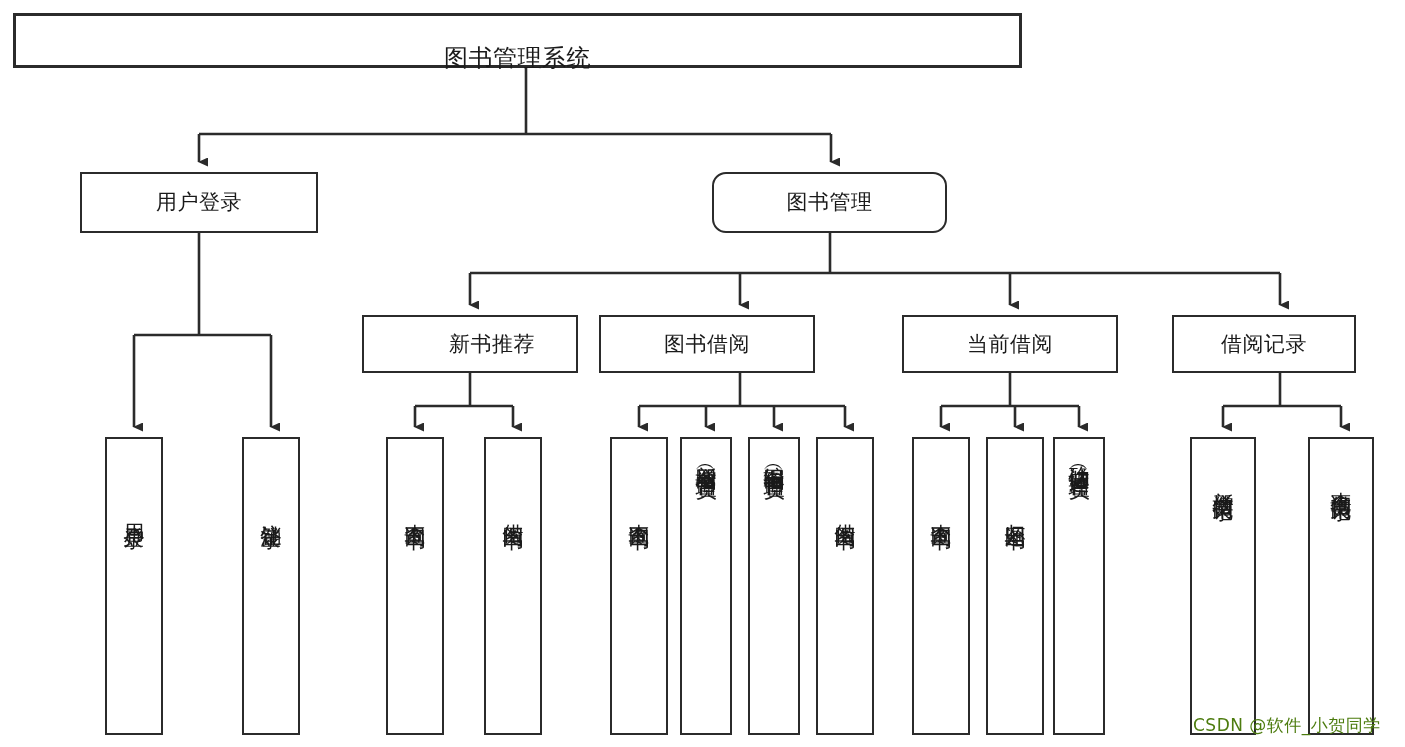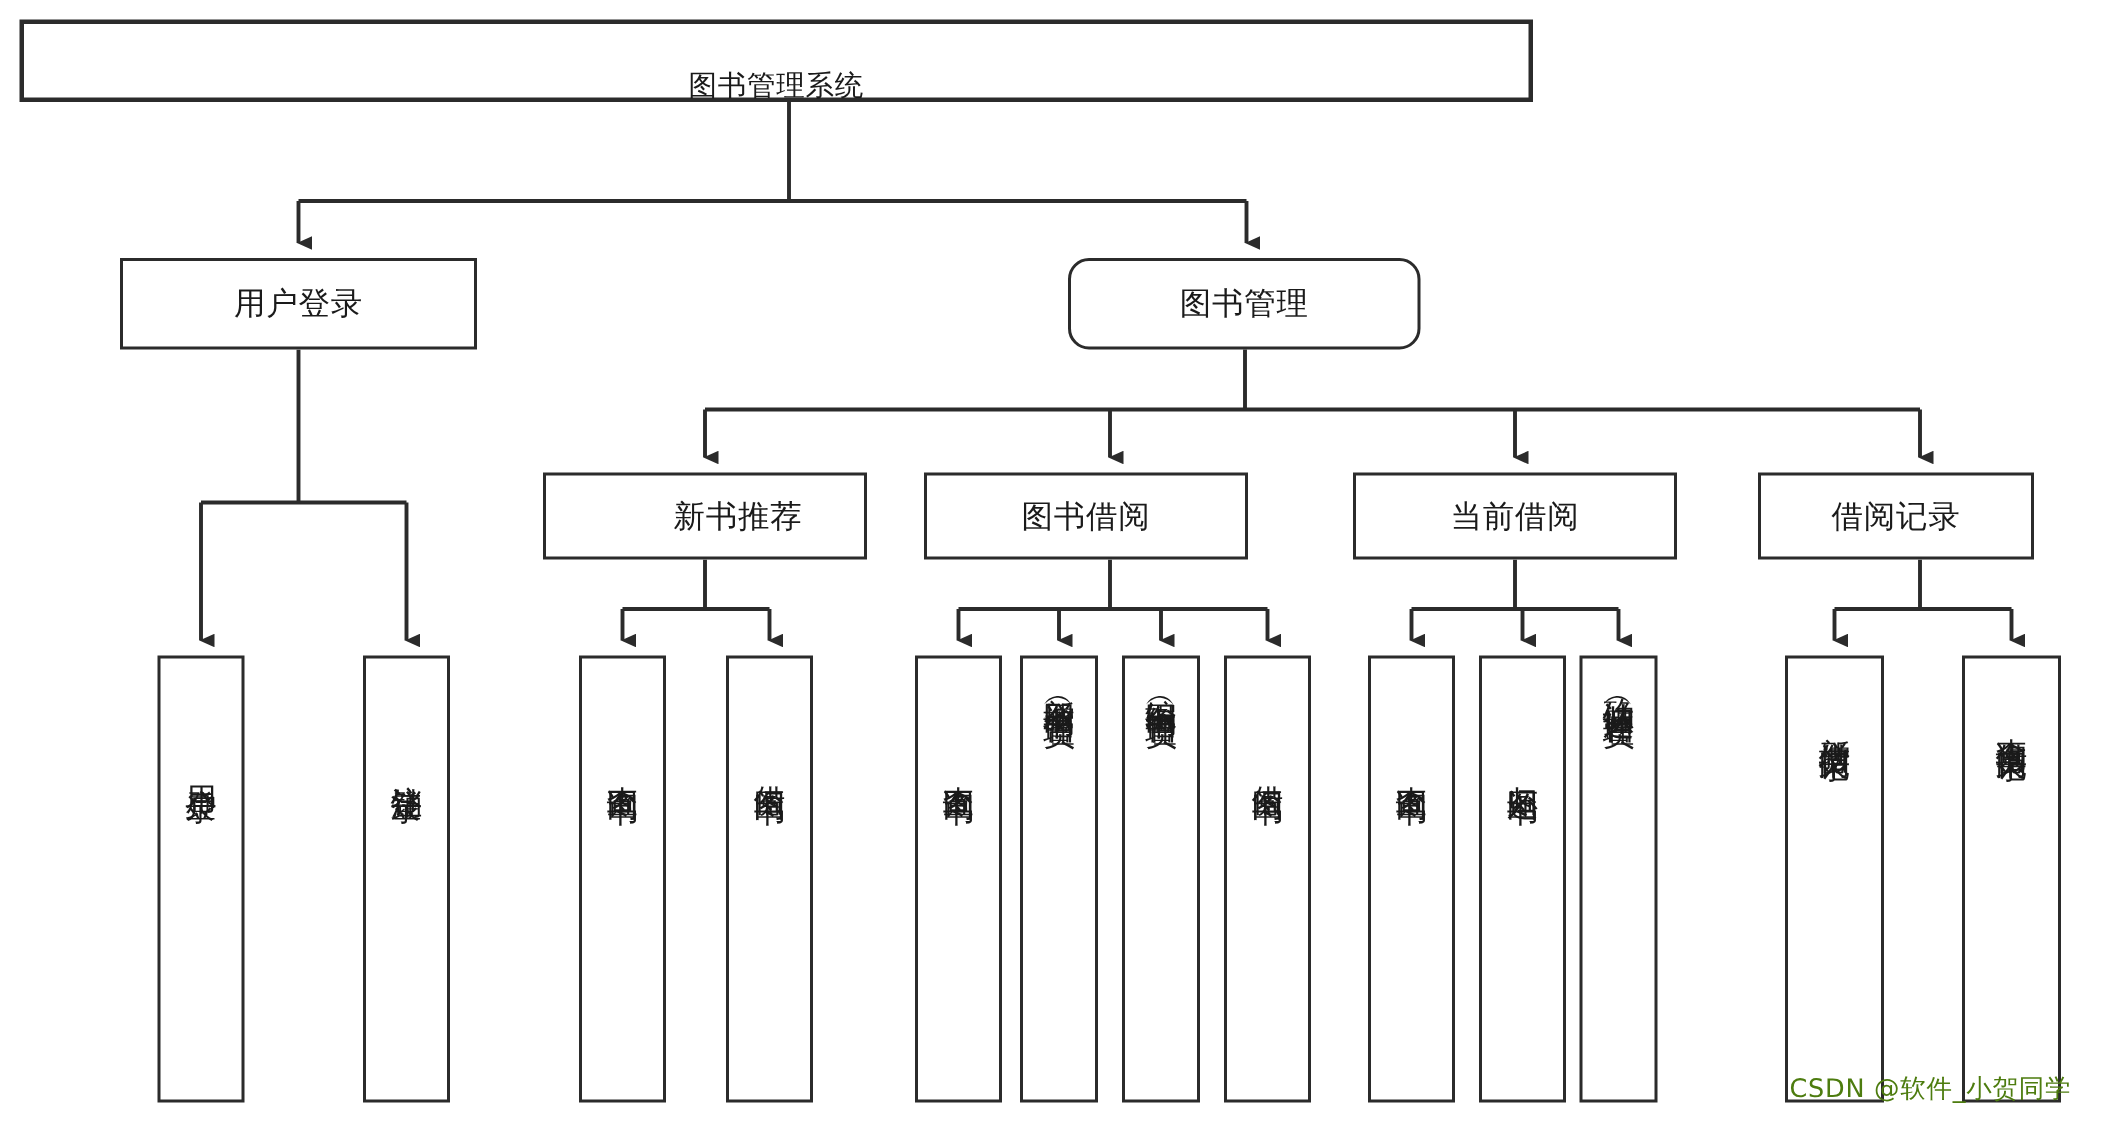--- a/index.html
+++ b/index.html
@@ -44,21 +44,21 @@
     display: block;
     text-align: center;
     line-height: 1.25;
     white-space: nowrap;
     letter-spacing: 0.5px;
   }
   .node.horizontal .node-label {
     font-size: 21px;
   }
   .node.root-node .node-label {
-    font-size: 19px;
+    font-size: 24px;
     margin-top: 35px;
   }
   .node.vertical {
     align-items: flex-start;
     justify-content: center;
     padding-top: 10px;
   }
   .node.vertical .node-label {
     writing-mode: vertical-rl;
     text-orientation: upright;
@@ -144,21 +144,21 @@
   <div class="node horizontal" style="left:80px; top:172px; width:238px; height:61px;">
     <span class="node-label">用户登录</span>
   </div>
   <div class="node horizontal" style="left:712px; top:172px; width:235px; height:61px;border-radius:14px;">
     <span class="node-label">图书管理</span>
   </div>
 
   <div class="node horizontal" style="left:362px; top:315px; width:216px; height:58px;padding-left:44px;">
     <span class="node-label">新书推荐</span>
   </div>
-  <div class="node horizontal" style="left:616px; top:315px; width:216px; height:58px;">
+  <div class="node horizontal" style="left:599px; top:315px; width:216px; height:58px;">
     <span class="node-label">图书借阅</span>
   </div>
   <div class="node horizontal" style="left:902px; top:315px; width:216px; height:58px;">
     <span class="node-label">当前借阅</span>
   </div>
   <div class="node horizontal" style="left:1172px; top:315px; width:184px; height:58px;">
     <span class="node-label">借阅记录</span>
   </div>
 
   <div class="node vertical short" style="left:105px; top:437px; width:58px; height:298px;">

